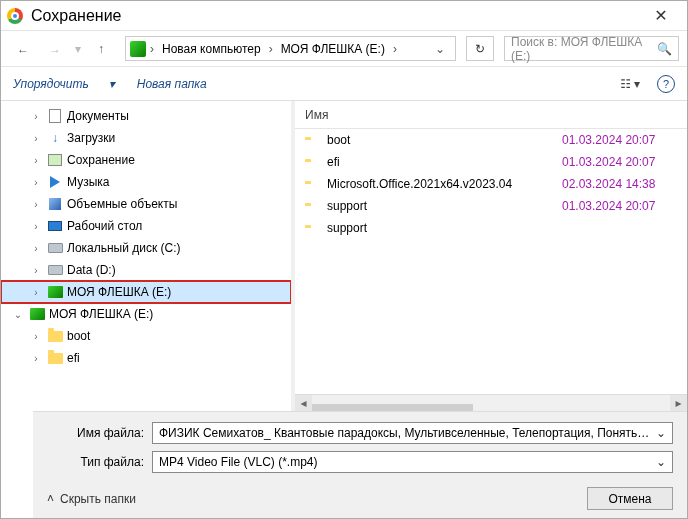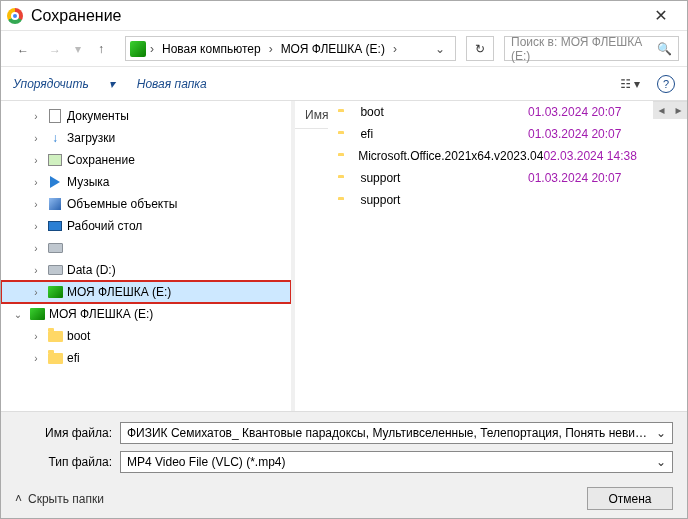--- a/index.html
+++ b/index.html
@@ -42,35 +42,35 @@
 .hdd{width:15px;height:10px;background:#bfc7cf;border:1px solid #8a9199;border-radius:1px;}
 .usb{width:15px;height:12px;background:linear-gradient(135deg,#3bd131,#0a7e00);border-radius:1px;}
 .docico{width:12px;height:14px;background:#fff;border:1px solid #888;}
 .mus{width:0;height:0;border-left:10px solid #2a7fd4;border-top:6px solid transparent;border-bottom:6px solid transparent;}
 .pic{width:14px;height:12px;background:#d0f0c0;border:1px solid #888;}
 .dl{color:#2a7fd4;font-weight:bold;}
 .cube{width:12px;height:12px;background:linear-gradient(135deg,#8ebaf0,#2a63b0);}
 .desk{width:14px;height:10px;background:#2a7fd4;border:1px solid #154a82;}
 
 .splitter{width:4px;background:#f0f0f0;cursor:col-resize;}
-.files{flex:1;display:flex;overflow:hidden;}
+.files{flex:1;display:flex;flex-direction:column;overflow:hidden;}
 .fhead{height:28px;display:flex;align-items:center;border-bottom:1px solid #e5e5e5;color:#444;padding-left:10px;}
 .col-name{flex:1;}
 .col-date{width:125px;text-align:left;}
 .flist{flex:1;overflow:auto;}
 .frow{height:22px;display:flex;align-items:center;padding-left:10px;}
 .frow .ico{width:18px;}
 .frow .fname{flex:1;padding-left:4px;}
 .frow .fdate{width:125px;color:#a21caf;}
 .hscroll{height:17px;background:#f0f0f0;display:flex;align-items:center;border-top:1px solid #ddd;}
 .hscroll .sbtn{width:17px;height:17px;display:flex;align-items:center;justify-content:center;color:#666;background:#e6e6e6;}
 .hscroll .strack{flex:1;position:relative;}
 .hscroll .sthumb{position:absolute;left:0;top:1px;height:15px;width:45%;background:#cfcfcf;}
 
-.bottom{background:#f0f0f0;border-top:1px solid #ddd;padding:10px 14px 8px;}
+.bottom{background:#f0f0f0;border-top:1px solid #ddd;padding:10px 14px 8px;margin-left:32px;}
 .fieldrow{display:flex;align-items:center;margin-bottom:7px;}
 .fieldrow .lbl{width:105px;text-align:right;padding-right:8px;}
 .combo{flex:1;height:22px;background:#fff;border:1px solid #888;display:flex;align-items:center;padding:0 6px;overflow:hidden;}
 .combo .ctext{flex:1;white-space:nowrap;overflow:hidden;text-overflow:ellipsis;}
 .combo .cdrop{color:#333;padding-left:6px;}
 .btnrow{display:flex;align-items:center;margin-top:14px;}
 .hidef{display:flex;align-items:center;gap:6px;color:#333;}
 .btnrow .spacer{flex:1;}
 .winbtn{height:23px;min-width:86px;background:#e9e9e9;border:1px solid #9f9f9f;padding:0 14px;display:inline-flex;align-items:center;justify-content:center;margin-left:8px;}
 .winbtn.primary{outline:2px solid #d3281f;outline-offset:1px;}
@@ -161,20 +161,21 @@
         <span class="ico">
           <span class="desk"></span>
         </span>
         <span>Рабочий стол</span>
       </div>
       <div class="tree-row" style="padding-left: 28px;">
         <span class="tw">›</span>
         <span class="ico">
           <span class="hdd"></span>
         </span>
+        <span>Локальный диск (C:)</span>
       </div>
       <div class="tree-row" style="padding-left: 28px;">
         <span class="tw">›</span>
         <span class="ico">
           <span class="hdd"></span>
         </span>
         <span>Data (D:)</span>
       </div>
       <div class="tree-row sel boxed" style="padding-left: 28px;">
         <span class="tw">›</span>

